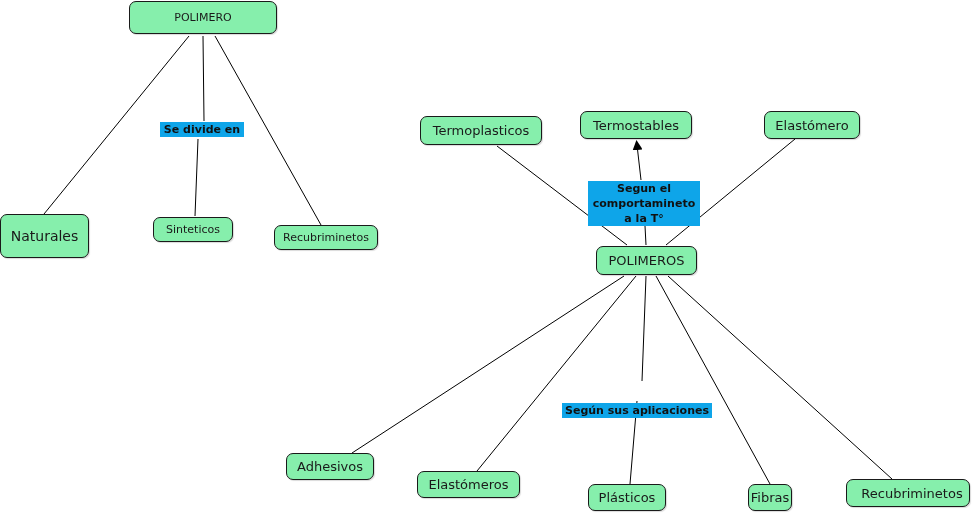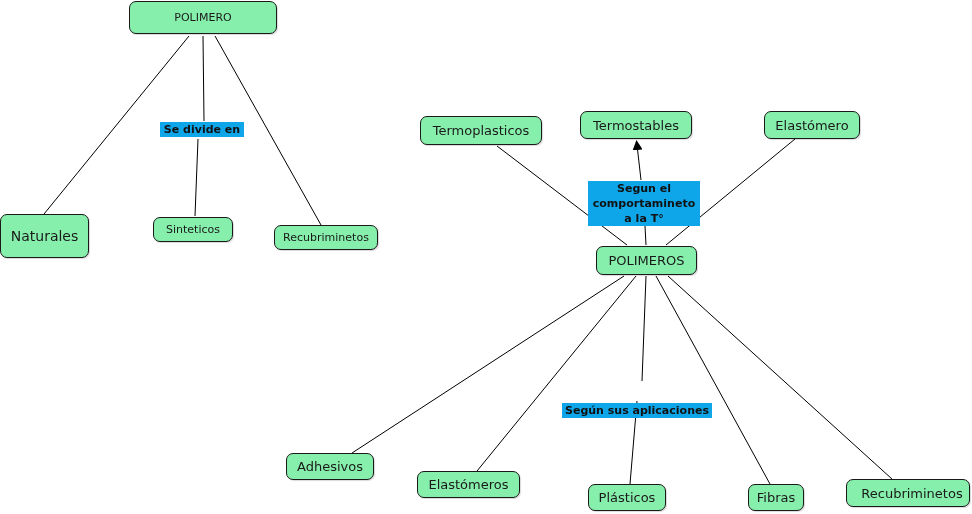--- a/index.html
+++ b/index.html
@@ -80,19 +80,19 @@
   <div class="lbl f10" style="left:562px;top:383px;width:150px;margin-top:20px;">Según sus aplicaciones</div>
   <div class="node f12" style="left:286px;top:453px;width:88px;height:27px;">
       <span>Adhesivos</span>
     </div>
   <div class="node f12" style="left:417px;top:471px;width:103px;height:27px;">
       <span>Elastómeros</span>
     </div>
   <div class="node f12" style="left:588px;top:484px;width:78px;height:27px;">
       <span>Plásticos</span>
     </div>
-  <div class="node f12" style="left:748px;top:484px;width:56px;height:27px;">
+  <div class="node f12" style="left:748px;top:484px;width:44px;height:27px;">
       <span>Fibras</span>
     </div>
   <div class="node f12" style="left:846px;top:479px;width:124px;height:28px;padding-left:8px;">
       <span>Recubriminetos</span>
     </div>
 </div>
 
 </body></html>

